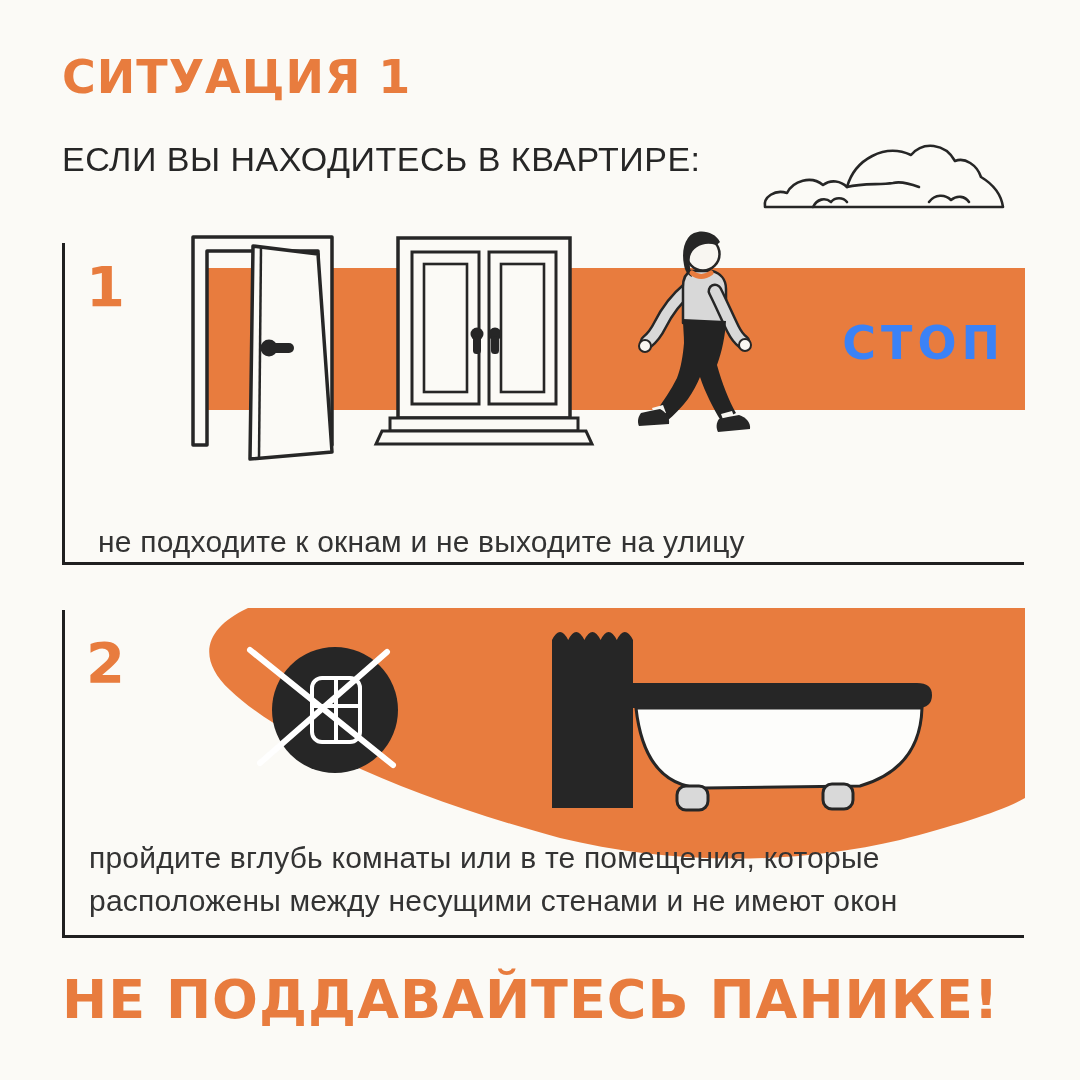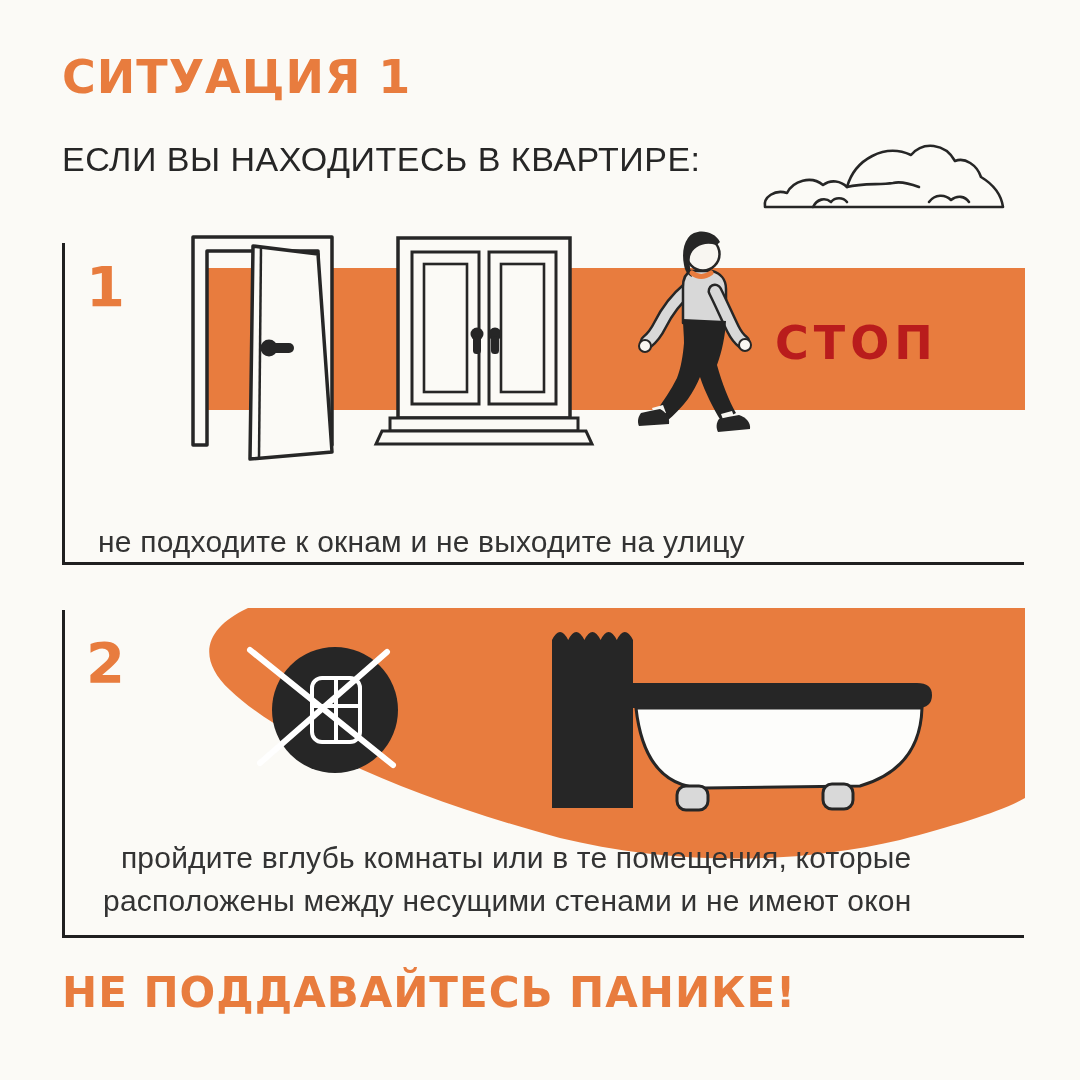--- a/index.html
+++ b/index.html
@@ -21,28 +21,28 @@
   .subtitle{left:62px;top:140px;font-weight:400;font-size:34px;letter-spacing:.5px;color:var(--dark);}
   .num{font-family:"DejaVu Sans",sans-serif;font-weight:800;font-size:56px;color:var(--orange);}
   .num1{left:86px;top:254px;}
   .num2{left:86px;top:630px;}
   .vline{width:3px;background:var(--line);}
   .hline{height:3px;background:var(--line);}
   .v1{left:62px;top:243px;height:322px;}
   .h1{left:62px;top:562px;width:962px;}
   .v2{left:62px;top:610px;height:328px;}
   .h2{left:62px;top:935px;width:962px;}
-  .stop{left:775px;top:316px;width:230px;text-align:left;
+  .stop{left:775px;top:316px;width:230px;text-align:right;
         font-family:"DejaVu Sans",sans-serif;font-weight:800;font-size:46px;
-        letter-spacing:5px;color:#b91c1c;}
+        letter-spacing:5px;color:#3b82f6;}
   .cap{font-size:30px;color:var(--text);letter-spacing:.2px;}
   .cap1{left:98px;top:525px;}
-  .cap2{left:103px;top:836px;line-height:43px;text-align:right;}
+  .cap2{left:89px;top:836px;line-height:43px;}
   .footer-headline{left:62px;top:968px;font-family:"DejaVu Sans",sans-serif;font-weight:800;
-        font-size:42px;letter-spacing:1px;color:var(--orange);white-space:nowrap;}
+        font-size:54px;letter-spacing:1px;color:var(--orange);white-space:nowrap;}
   
   .f-orange{fill:var(--orange);}
   .f-dark{fill:var(--dark);}
   .f-bg{fill:var(--bg);}
   .s-dark{stroke:var(--dark);fill:none;}
   svg{display:block;}
 </style>
 </head>
 <body>
 

